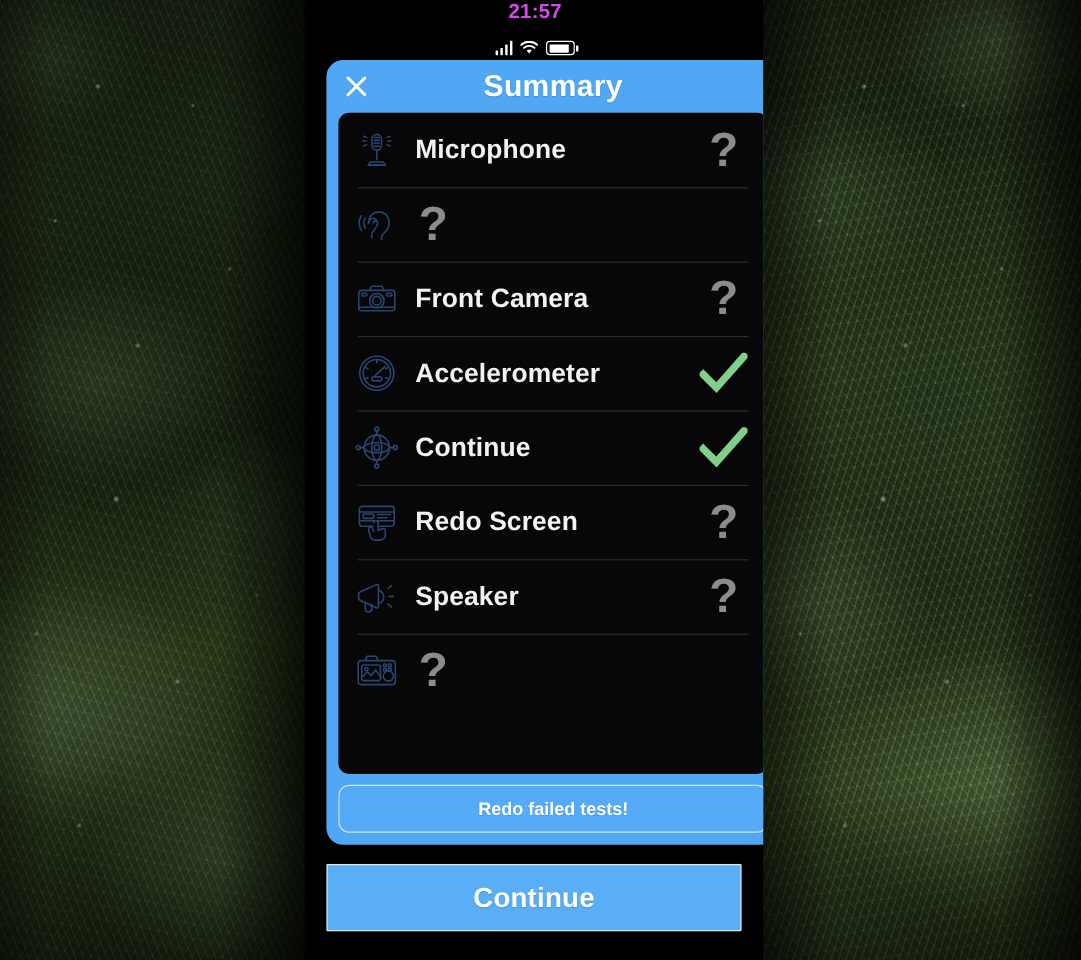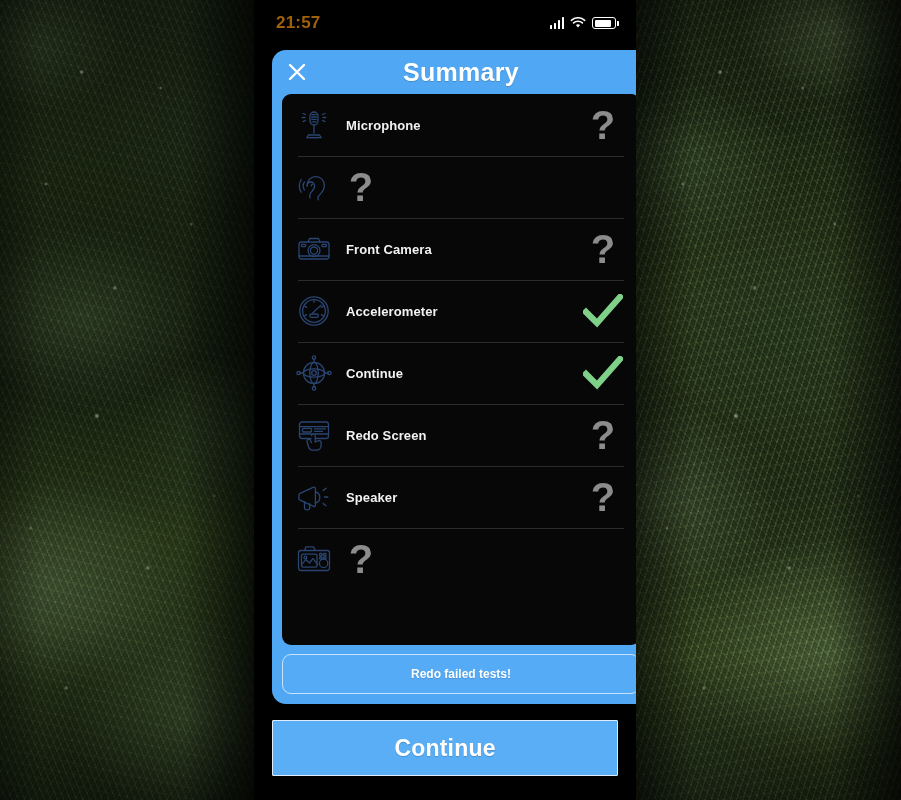--- a/index.html
+++ b/index.html
@@ -132,21 +132,22 @@
 
   
   #statusbar {
     position: absolute;
     left: 0; top: 0;
     width: 382px; height: 46px;
     display: flex;
     align-items: center;
     justify-content: space-between;
     padding: 0 20px 0 22px;
-    color: #a16207;
+    color: #d946ef;
+    flex-direction: column;
   }
   #clock {
     font-size: 17px;
     font-weight: bold;
     letter-spacing: .2px;
   }
   #status-icons {
     display: flex;
     align-items: center;
     gap: 6px;
@@ -253,21 +254,21 @@
     height: 46px;
     display: flex;
     align-items: center;
     justify-content: center;
     color: #223a5e;
   }
   .row-icon svg { display: block; }
   .row-label {
     flex: 1;
     color: #f2f2f2;
-    font-size: 13px;
+    font-size: 22px;
     font-weight: bold;
     letter-spacing: .1px;
     padding-left: 8px;
   }
   .row-status {
     width: 46px;
     min-width: 46px;
     display: flex;
     align-items: center;
     justify-content: center;
@@ -285,21 +286,21 @@
   #redo-btn {
     margin: 9px 10px 0 10px;
     height: 40px;
     border-radius: 9px;
     background: #56abf6;
     border: 1.4px solid #c7e3fb;
     display: flex;
     align-items: center;
     justify-content: center;
     color: #fff;
-    font-size: 12px;
+    font-size: 15px;
     font-weight: bold;
     cursor: pointer;
     text-shadow: 0 1px 1px rgba(0,0,0,.15);
   }
 
   
   #continue-btn {
     position: absolute;
     left: 18px;
     top: 720px;

